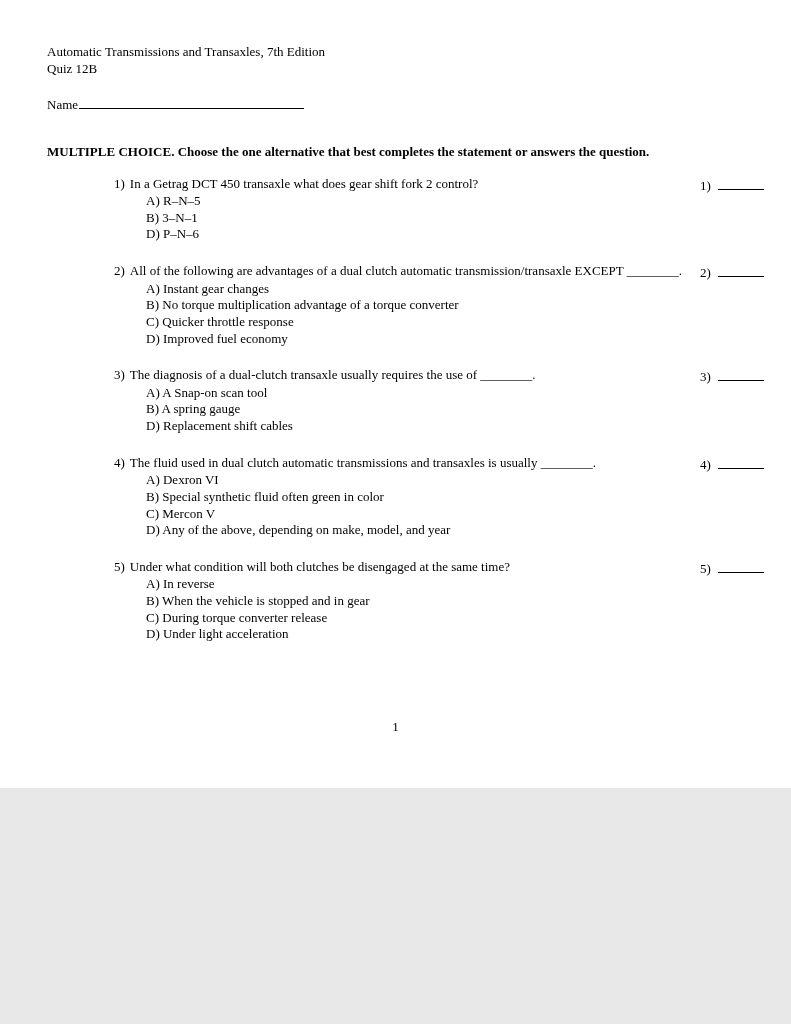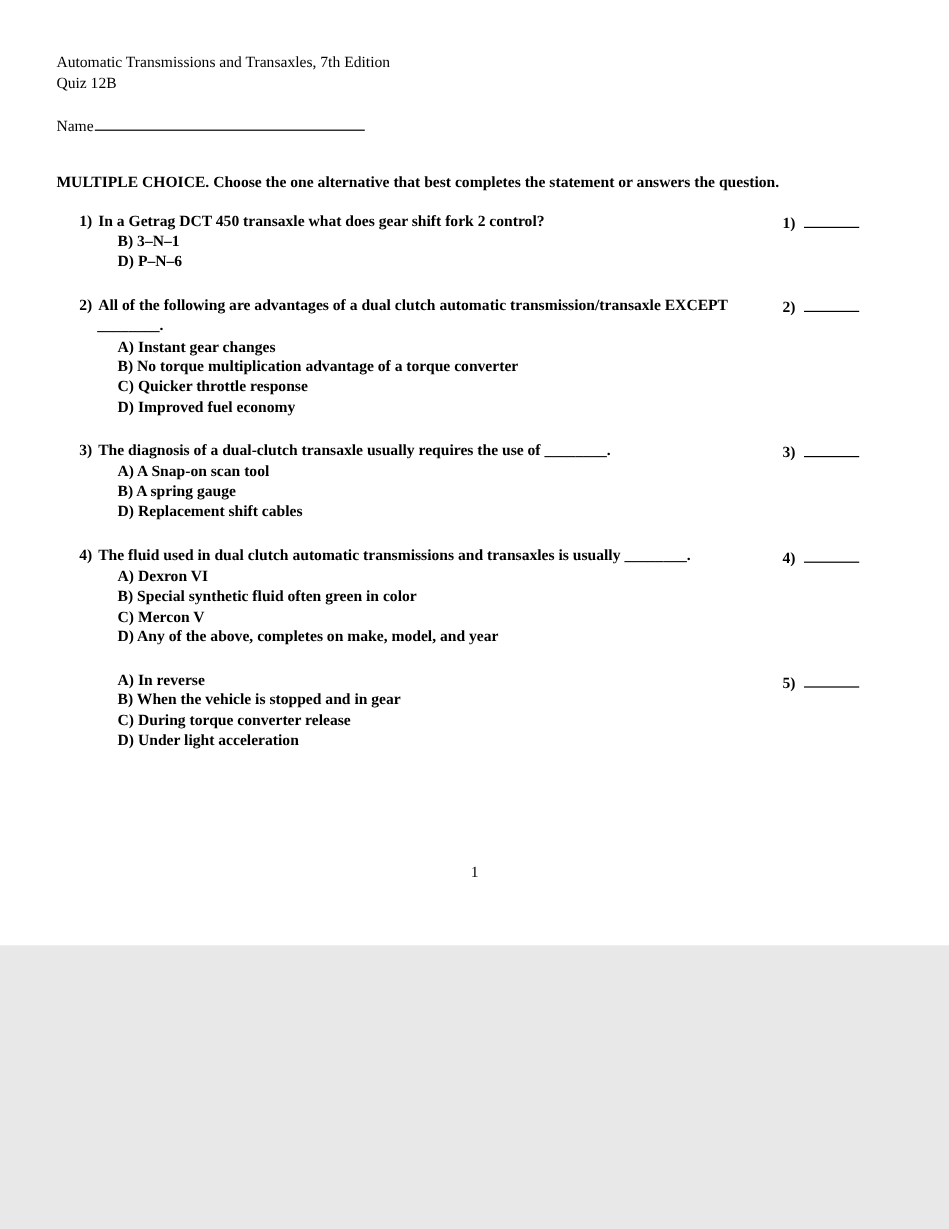--- a/index.html
+++ b/index.html
@@ -20,21 +20,21 @@
   .doc-subtitle { }
   .name-row { margin-top: 18px; }
   .name-blank {
     display: inline-block;
     width: 225px;
     height: 13px;
     border-bottom: 1px solid #000;
     margin-left: 1px;
   }
   .mc-heading { margin-top: 30px; font-weight: bold; }
-  .questions { margin-top: 15px; margin-left: 19px; font-weight: bold; }
+  .questions { margin-top: 15px; margin-left: 67px; }
   .question { position: relative; margin-bottom: 20px; }
   .q-line { width: 572px; padding-left: 15px; text-indent: -15px; }
   .q-num { padding-right: 5px; }
   .choices { margin-left: 32px; margin-top: 1px; }
   .choice { }
   .answer-slot { position: absolute; left: 586px; top: 0; white-space: nowrap; }
   .answer-blank {
     display: inline-block;
     width: 46px;
     height: 13px;
@@ -63,20 +63,21 @@
 
     <div class="mc-heading">MULTIPLE CHOICE.  Choose the one alternative that best completes the statement or answers the question.</div>
 
     <div class="questions">
 
       <div class="question">
         <div class="q-line">
           <span class="q-num">1)</span><span class="q-text">In a Getrag DCT 450 transaxle what does gear shift fork 2 control?</span>
         </div>
         <div class="choices">
+          <div class="choice">A) R–N–5</div>
           <div class="choice">B) 3–N–1</div>
           <div class="choice">D) P–N–6</div>
         </div>
         <div class="answer-slot">
           <span>1)</span><span class="answer-blank"></span>
         </div>
       </div>
 
       <div class="question">
         <div class="q-line">
@@ -108,28 +109,31 @@
       </div>
 
       <div class="question">
         <div class="q-line">
           <span class="q-num">4)</span><span class="q-text">The fluid used in dual clutch automatic transmissions and transaxles is usually ________.</span>
         </div>
         <div class="choices">
           <div class="choice">A) Dexron VI</div>
           <div class="choice">B) Special synthetic fluid often green in color</div>
           <div class="choice">C) Mercon V</div>
-          <div class="choice">D) Any of the above, completes on make, model, and year</div>
+          <div class="choice">D) Any of the above, depending on make, model, and year</div>
         </div>
         <div class="answer-slot">
           <span>4)</span><span class="answer-blank"></span>
         </div>
       </div>
 
       <div class="question">
+        <div class="q-line">
+          <span class="q-num">5)</span><span class="q-text">Under what condition will both clutches be disengaged at the same time?</span>
+        </div>
         <div class="choices">
           <div class="choice">A) In reverse</div>
           <div class="choice">B) When the vehicle is stopped and in gear</div>
           <div class="choice">C) During torque converter release</div>
           <div class="choice">D) Under light acceleration</div>
         </div>
         <div class="answer-slot">
           <span>5)</span><span class="answer-blank"></span>
         </div>
       </div>

